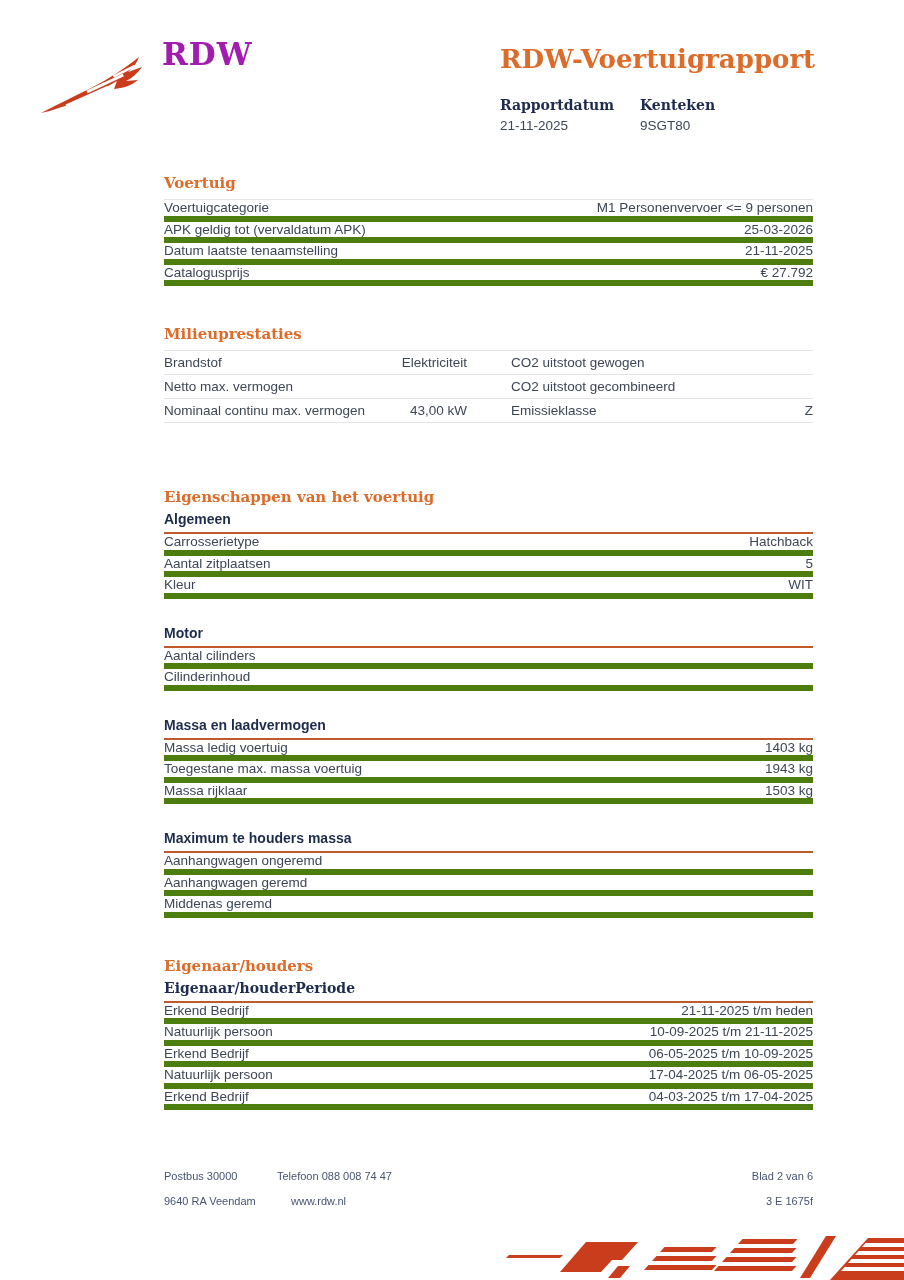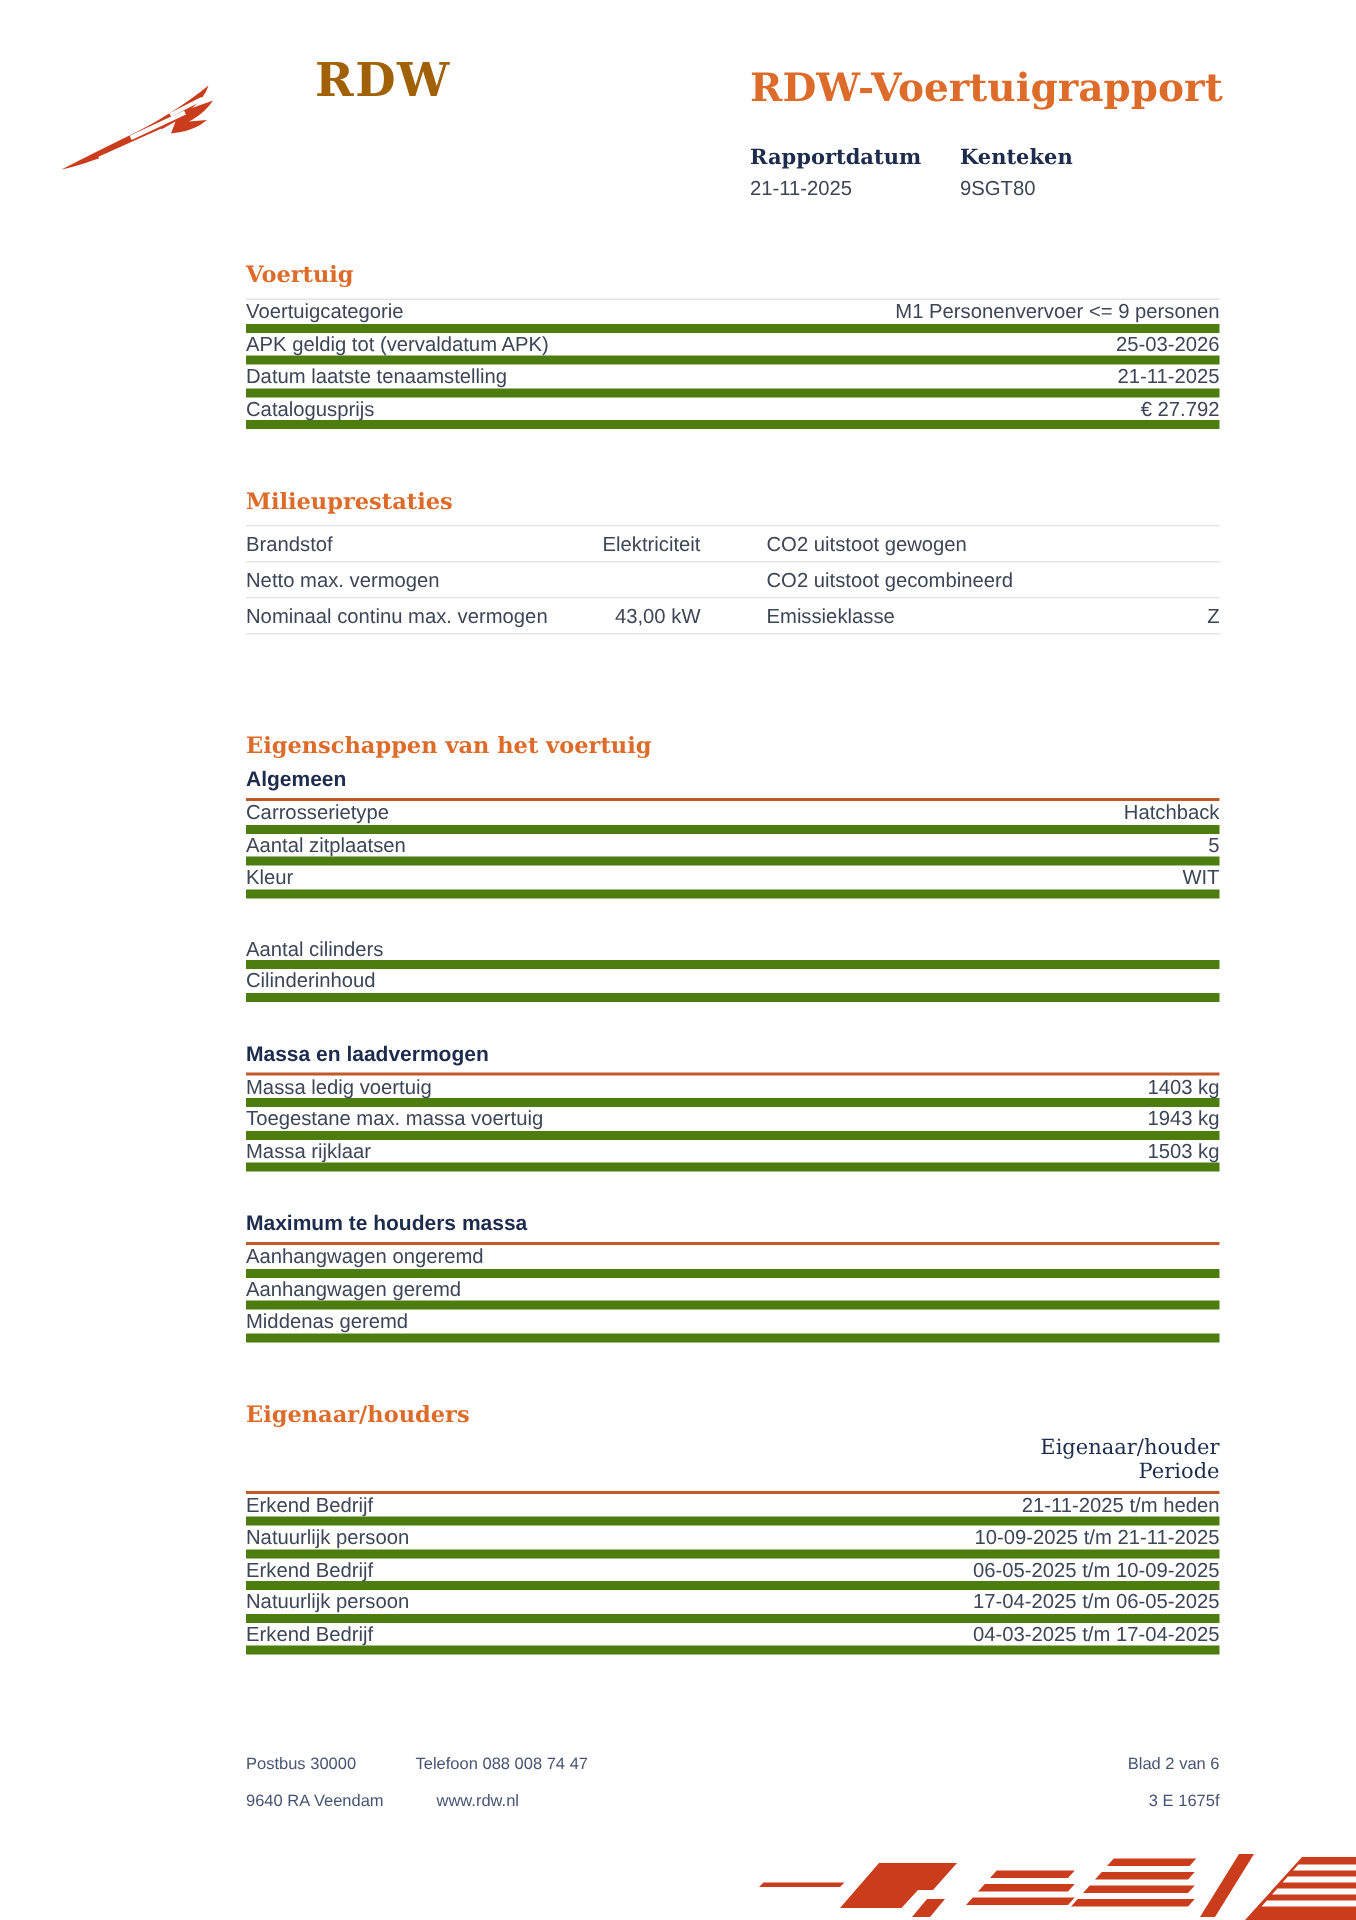--- a/index.html
+++ b/index.html
@@ -4,21 +4,21 @@
 <style>
   * { margin:0; padding:0; box-sizing:border-box; }
   html,body { width:904px; height:1280px; background:#ffffff; overflow:hidden;
               font-family:"Liberation Sans","DejaVu Sans",sans-serif; }
   .page { position:relative; width:904px; height:1280px; background:#fff; }
 
   
   .logo-feather { position:absolute; left:38px; top:50px; width:112px; height:68px; }
   .logo-text { position:absolute; left:162px; top:36px;
                font-family:"DejaVu Serif","Liberation Serif",serif;
-               font-weight:bold; font-size:31px; letter-spacing:1px; color:#a16207;margin-left:48px; }
+               font-weight:bold; font-size:31px; letter-spacing:1px; color:#a21caf; }
   .doc-title { position:absolute; left:500px; top:44px;
                font-family:"DejaVu Serif","Liberation Serif",serif;
                font-weight:bold; font-size:26px; color:#dd6c2b; }
   .meta-label { position:absolute; top:97px;
                 font-family:"DejaVu Serif","Liberation Serif",serif;
                 font-weight:bold; font-size:14px; color:#1d2c4d; }
   .meta-value { position:absolute; top:118px; font-size:13.5px; color:#3d4656; }
   .m-date  { left:500px; }
   .m-plate { left:640px; }
 
@@ -44,24 +44,24 @@
   .kv4-cell { display:flex; justify-content:space-between; }
 
   .sec-voertuig   { margin-top:0; }
   .sec-milieu     { margin-top:40px; }
   .sec-eigensch   { margin-top:66px; }
   .subsec         { margin-top:0; }
   .subsec + .subsec, .subsec-gap { margin-top:26px; }
   .sec-eigenaar   { margin-top:40px; }
   .sec-eigenaar .sec-head { margin-bottom:6px; }
 
-  .own-header { display:flex; justify-content:space-between; align-items:flex-end;
+  .own-header { display:flex; justify-content:flex-start; align-items:flex-end;
                 font-family:"DejaVu Serif","Liberation Serif",serif;
-                font-weight:normal; font-size:14px; color:#1d2c4d;
-                padding-bottom:5px; border-bottom:2px solid #c05a28;flex-direction:column; }
+                font-weight:bold; font-size:14px; color:#1d2c4d;
+                padding-bottom:5px; border-bottom:2px solid #c05a28; }
 
   
   .footer { position:absolute; left:164px; width:649px; top:1170px;
             font-size:11px; color:#475473; }
   .footer-line { display:grid; grid-template-columns:113px 1fr auto; }
   .footer-line + .footer-line { margin-top:13px;gap:14px; }
   .footer .r { text-align:right; }
 
   .bottom-art { position:absolute; right:0; bottom:0; width:404px; height:46px; }
 </style>
@@ -159,20 +159,21 @@
             <span class="val">5</span>
           </div>
           <div class="kv-row">
             <span>Kleur</span>
             <span class="val">WIT</span>
           </div>
         </div>
       </div>
 
       <div class="subsec subsec-gap">
+        <div class="sub-head">Motor</div>
         <div class="kv-table no-top">
           <div class="kv-row">
             <span>Aantal cilinders</span>
             <span class="val"></span>
           </div>
           <div class="kv-row">
             <span>Cilinderinhoud</span>
             <span class="val"></span>
           </div>
         </div>

